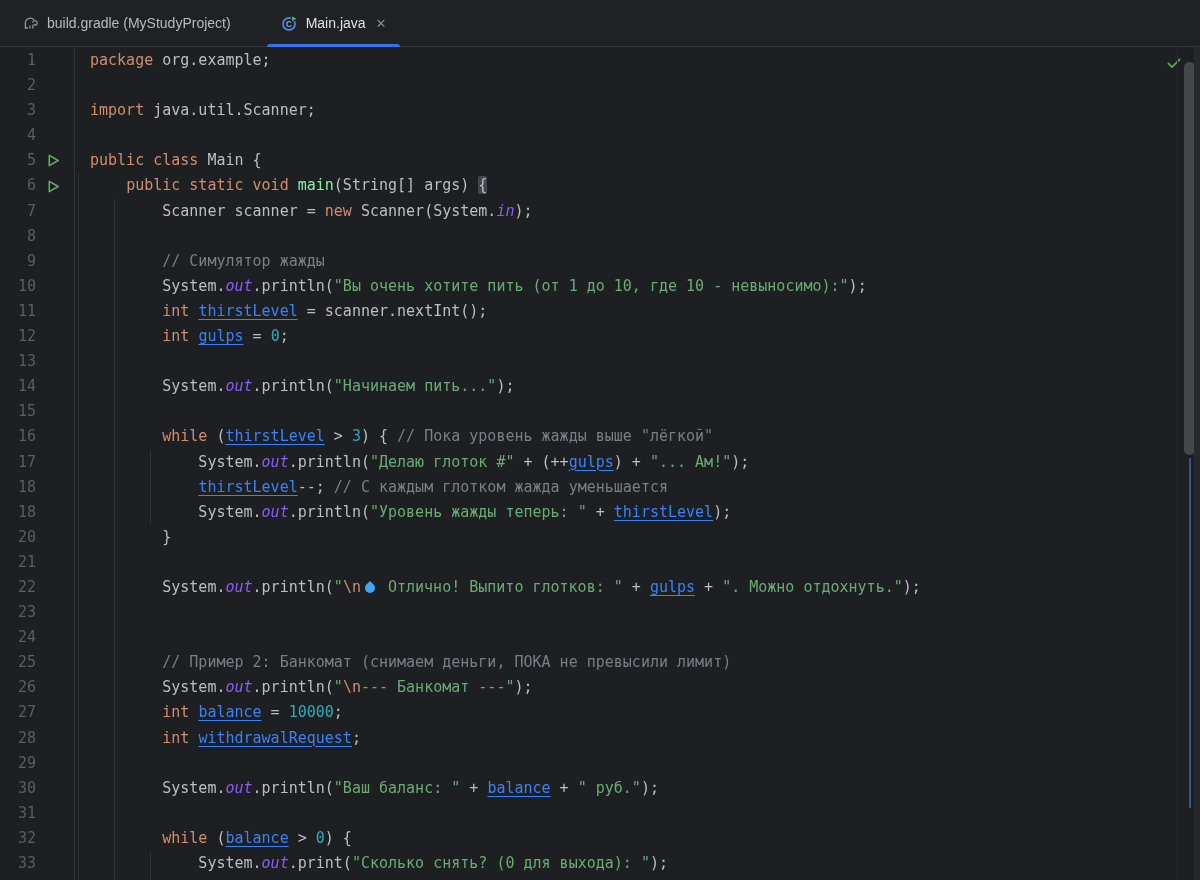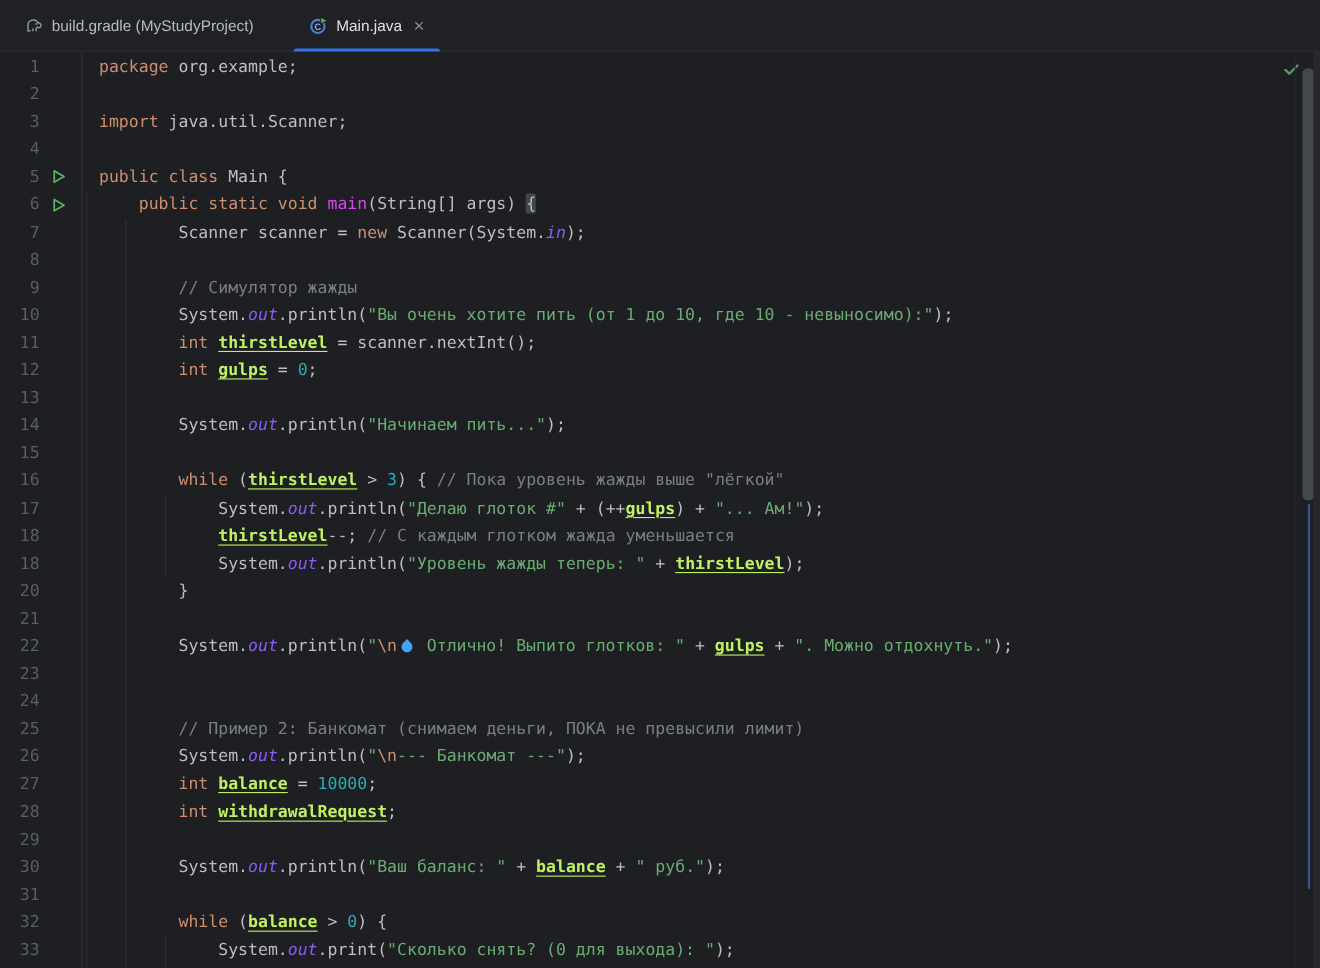--- a/index.html
+++ b/index.html
@@ -23,23 +23,23 @@
         color:#595D65;}
   .gslot{width:22px;height:25.1px;margin-left:6px;display:flex;align-items:center;justify-content:center;}
   .code{position:absolute;left:78px;top:1px;right:20px;bottom:0;}
   .code-row{white-space:pre;height:25.1px;font:15px/25.1px "DejaVu Sans Mono",monospace;color:#BCBEC4;margin-left:12px;}
   .tok-kw{color:#CF8E6D;}
   .tok-def{color:#BCBEC4;}
   .tok-str{color:#6AAB73;}
   .tok-num{color:#2AACB8;}
   .tok-cmt{color:#7A7E85;}
   .tok-field{color:#8b5cf6;font-style:italic;}
-  .tok-mdecl{color:#d946ef;}
+  .tok-mdecl{color:#86efac;}
   .tok-esc{color:#CF8E6D;}
-  .tok-var{color:#bef264;text-decoration:underline;text-underline-offset:3px;text-decoration-thickness:1px;font-weight:bold;}
+  .tok-var{color:#3b82f6;text-decoration:underline;text-underline-offset:3px;text-decoration-thickness:1px;}
   .tok-bhl{color:#BCBEC4;background:#43474D;border-radius:2px;}
   .tok-drop{display:inline-block;width:18px;position:relative;height:18px;vertical-align:-4px;}
   .drop-shape{position:absolute;left:4px;top:5px;width:10px;height:10px;background:#41A4F5;
               border-radius:0 50% 50% 50%;transform:rotate(45deg);}
   .guide{position:absolute;width:1px;background:#2E3135;}
   
   .stripe-border{position:absolute;top:0;bottom:0;left:1177px;width:1px;background:#26282B;}
   .edge-strip{position:absolute;top:0;bottom:0;left:1194px;width:6px;background:#26282B;}
   .scroll-thumb{position:absolute;left:1184px;width:11px;top:15px;height:393px;background:#44474C;
                 border-radius:5px;}

